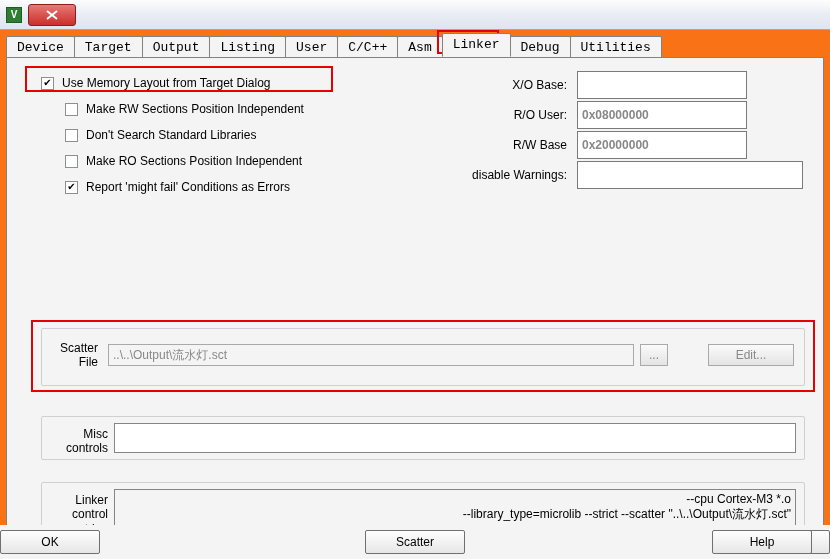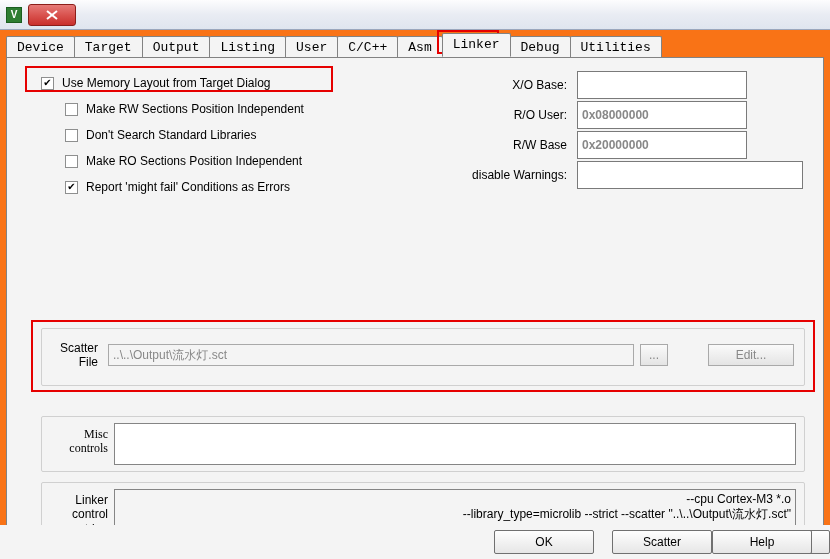--- a/index.html
+++ b/index.html
@@ -166,21 +166,21 @@
     border:1px solid #a9a9a9;
     background:linear-gradient(#fafafa,#e4e4e4);
     color:#888;
     font-size:12px;
     padding:0 8px;
     min-width:24px;
     cursor:default;
   }
   .btn-small.edit { min-width:86px;margin-left:34px; }
   .gb-misc {
-    left:34px; right:18px; top:358px; height:56px;font-family:Liberation Serif, serif;
+    left:34px; right:18px; top:358px; height:44px;
   }
   .gb-linker {
     left:34px; right:18px; top:424px; height:64px;
   }
   .ta-wrap {
     display:flex;
     padding:6px 8px;
     gap:6px;
     height:100%;
   }
@@ -201,21 +201,21 @@
     overflow-y:scroll;
   }
   .ta.readonly { background:#f4f4f4; color:#000;text-align:right; }
   
   .btn-row {
     position:absolute;
     left:0;right:0;bottom:0;
     height:34px;
     display:flex;
     align-items:center;
-    justify-content:flex-end;
+    justify-content:space-between;
     gap:18px;
     background:#f4f4f4;
   }
   .dlg-btn {
     width:100px;height:24px;
     border:1px solid #707070;
     background:linear-gradient(#fefefe,#e6e6e6);
     font-size:12px;
     cursor:default;
     border-radius:2px;

